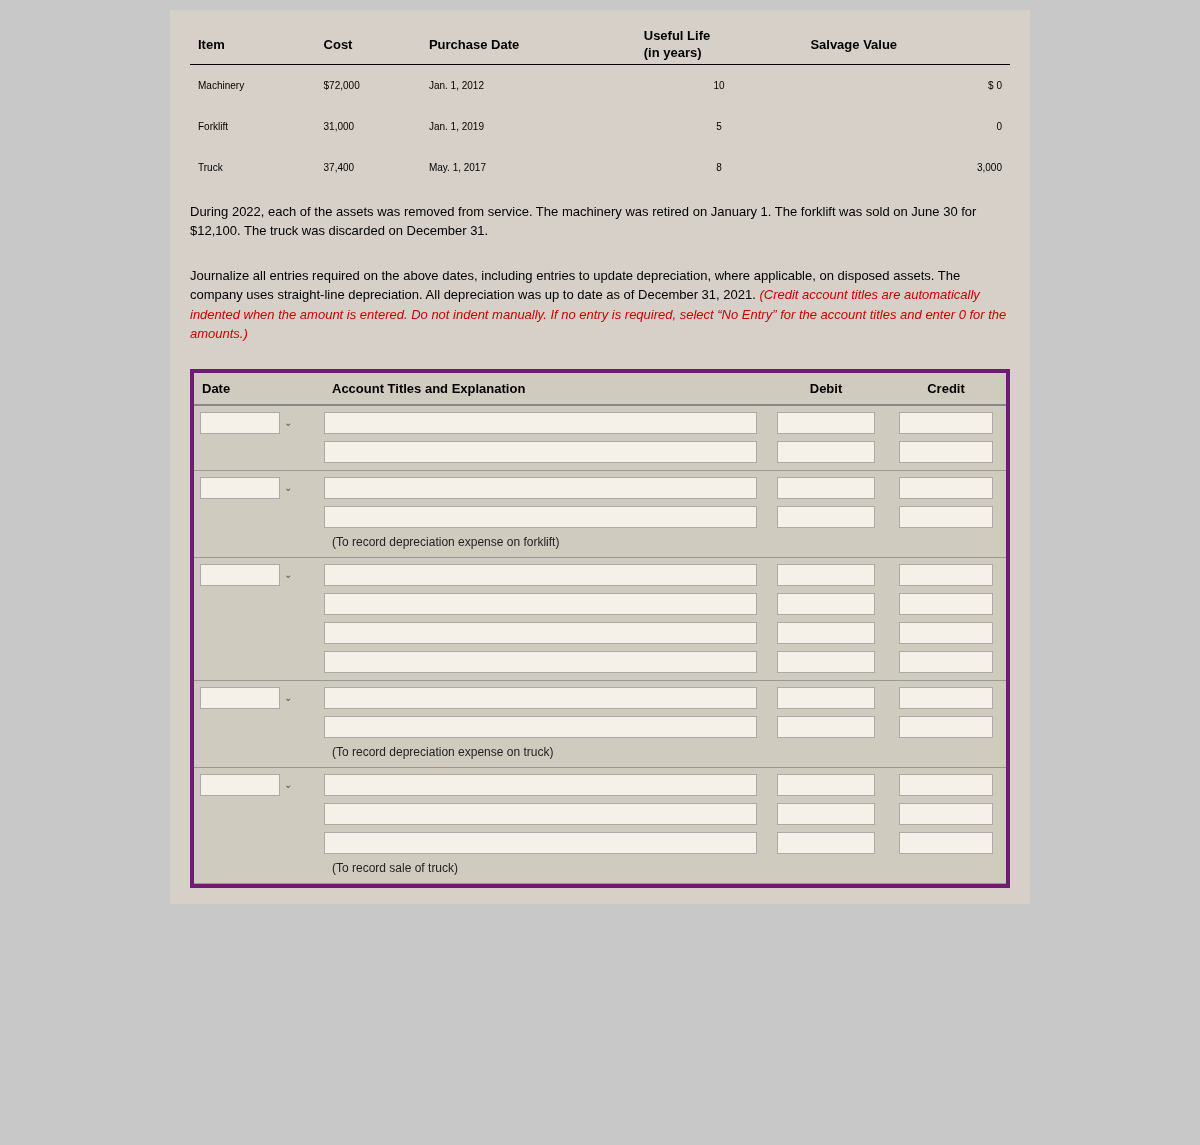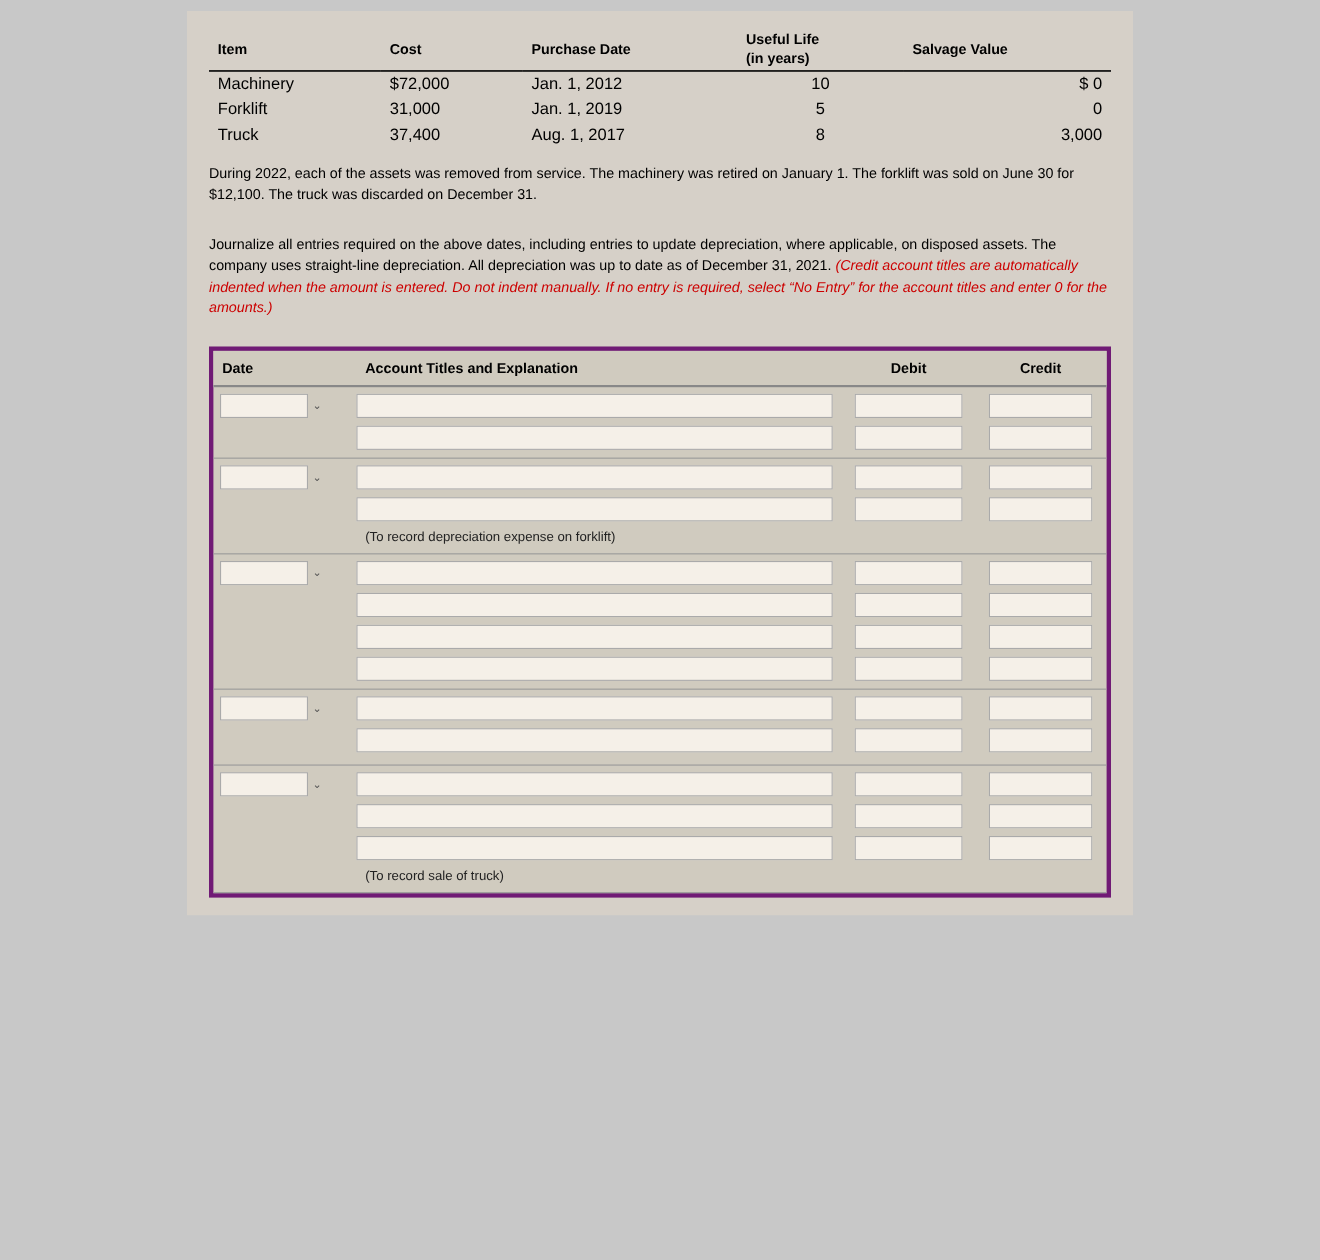--- a/index.html
+++ b/index.html
@@ -24,22 +24,22 @@
       margin-bottom: 14px;
     }
     .asset-table th {
       font-weight: bold;
       text-align: left;
       padding: 2px 8px;
       font-size: 13px;
       border-bottom: 1px solid #000;
     }
     .asset-table td {
-      padding: 3px 8px;
-      font-size: 15px;
+      padding: 15px 8px;
+      font-size: 10px;
     }
     .asset-table td.center {
       text-align: center;
     }
     .asset-table td.right {
       text-align: right;
     }
     .th-multiline {
       text-align: center;
       line-height: 1.3;
@@ -192,21 +192,21 @@
       <tr>
         <td>Forklift</td>
         <td>31,000</td>
         <td>Jan. 1, 2019</td>
         <td class="center">5</td>
         <td class="right">0</td>
       </tr>
       <tr>
         <td>Truck</td>
         <td>37,400</td>
-        <td>Aug. 1, 2017</td>
+        <td>May. 1, 2017</td>
         <td class="center">8</td>
         <td class="right">3,000</td>
       </tr>
     </tbody>
   </table>
 
   
   <p class="description">During 2022, each of the assets was removed from service. The machinery was retired on January 1. The forklift was sold on June 30 for $12,100. The truck was discarded on December 31.</p>
   <br>
   <p class="description">
@@ -377,20 +377,21 @@
         <div class="debit-cell">
           <input type="text" class="amount-input" value="" style="">
         </div>
         <div class="credit-cell">
           <input type="text" class="amount-input" value="" style="">
         </div>
       </div>
 
       <div class="note-row">
         <div></div>
+        <div class="note-text">(To record depreciation expense on truck)</div>
       </div>
     </div>
 
     <div class="entry-section">
 
       <div class="entry-row">
         <div class="date-cell">
           <input type="text" class="date-input" value="" style="">
           <span class="chevron">⌄</span>
         </div>

